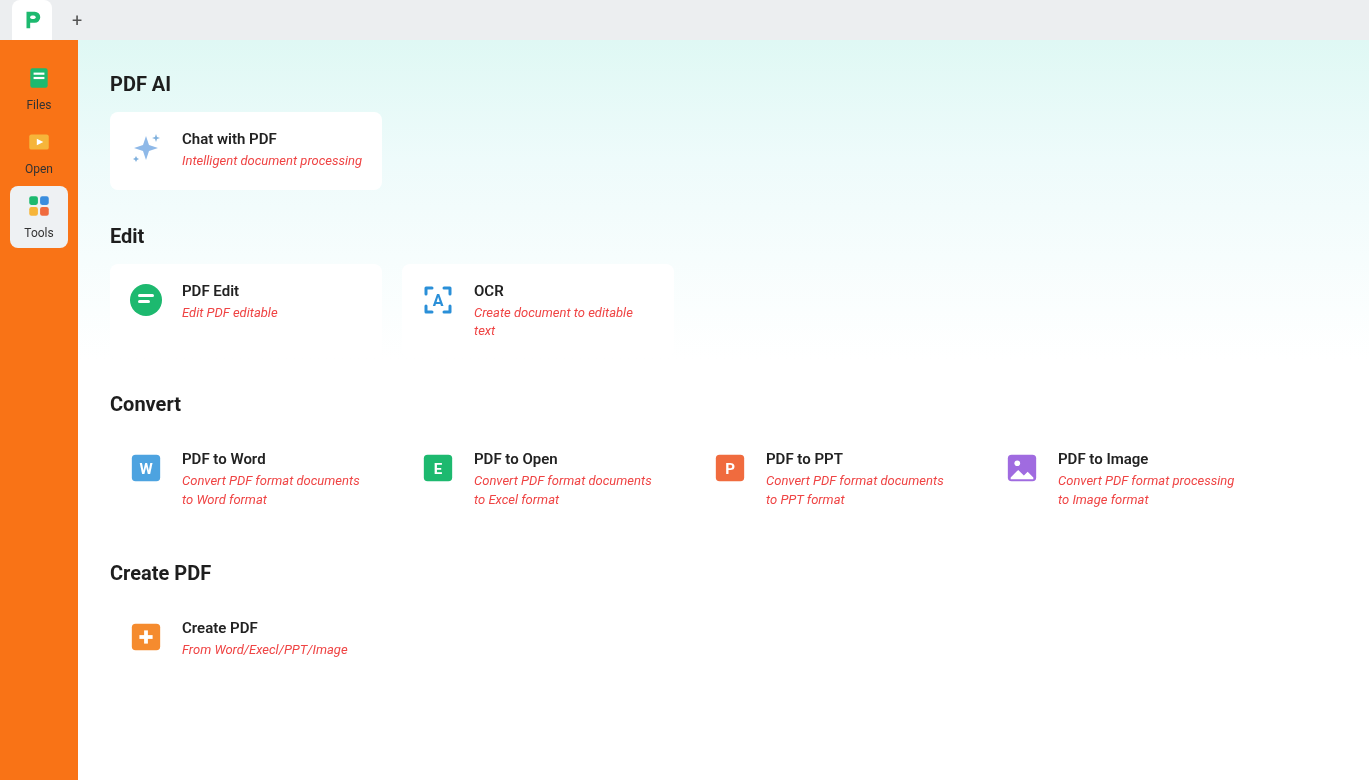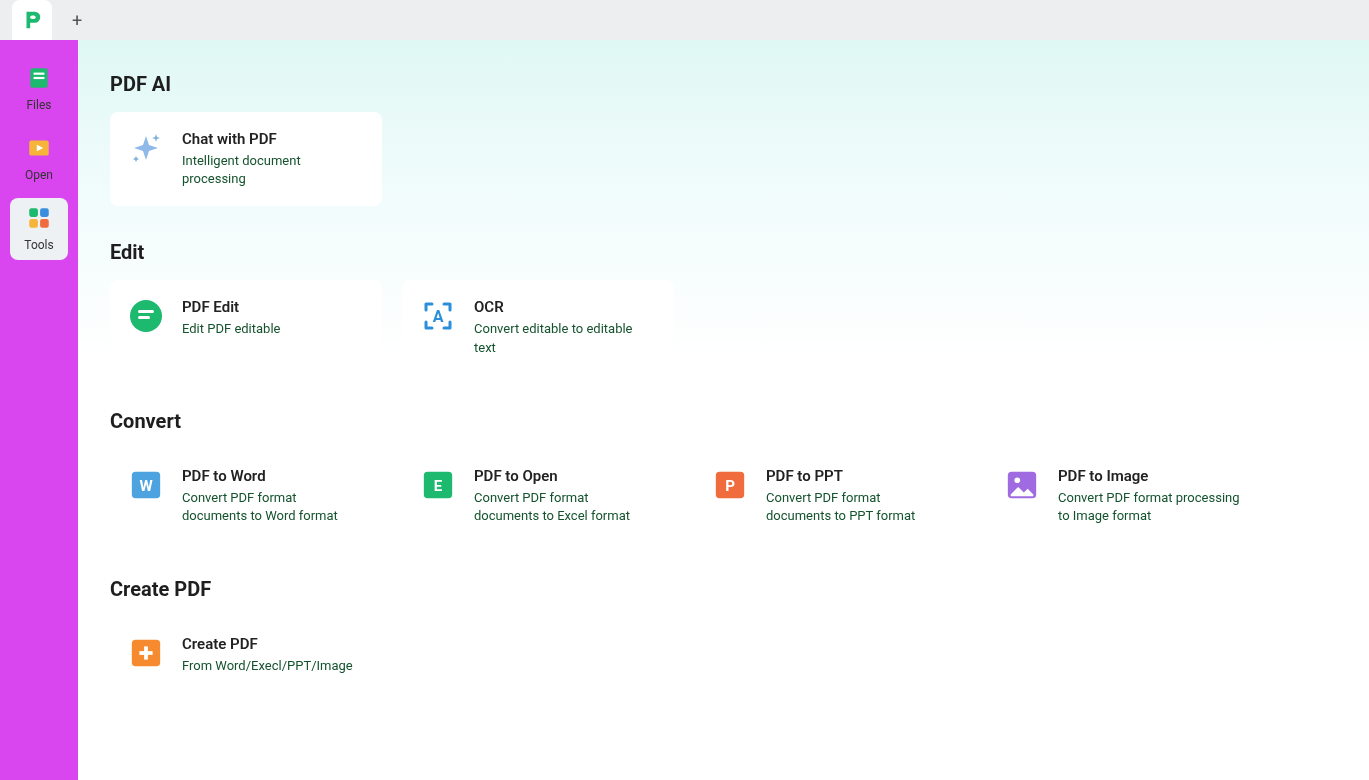--- a/index.html
+++ b/index.html
@@ -37,26 +37,26 @@
   font-size: 18px;
   cursor: pointer;
 }
 .main-wrap {
   display: flex;
   height: calc(100% - 40px);
   background: #fff;
 }
 .sidebar {
   width: 78px;
-  background: #d946ef;
+  background: #f97316;
   display: flex;
   flex-direction: column;
   align-items: center;
   padding-top: 18px;
-  gap: 8px;
+  gap: 2px;
 }
 .sidebar-item {
   width: 58px;
   display: flex;
   flex-direction: column;
   align-items: center;
   gap: 6px;
   cursor: pointer;
   padding: 6px 0 8px;
   border-radius: 8px;
@@ -118,22 +118,23 @@
   flex-direction: column;
   gap: 4px;
 }
 .card-title {
   font-size: 15px;
   font-weight: 600;
   color: #222;
 }
 .card-desc {
   font-size: 13px;
-  color: #14532d;
+  color: #ef4444;
   line-height: 1.4;
+  font-style: italic;
 }
 </style>
 </head>
 <body>
 
 <div class="topbar">
   <div class="tab-logo">
     <svg width="22" height="22" viewBox="0 0 24 24">
       <path d="M6 3 h9 a6 6 0 0 1 0 12 h-5 v6 h-4 z" fill="#1db96f"></path>
       <rect x="10" y="7" width="6" height="4" rx="2" fill="#fff"></rect>
@@ -212,21 +213,21 @@
       </div>
       <div class="card">
         <div class="card-icon">
           <svg width="36" height="36" viewBox="0 0 36 36">
             <path d="M6 6 h6 M6 6 v6 M30 6 h-6 M30 6 v6 M6 30 h6 M6 30 v-6 M30 30 h-6 M30 30 v-6" stroke="#2a8fd8" stroke-width="3" fill="none" stroke-linecap="round"></path>
             <text x="18" y="24" font-size="16" font-weight="700" text-anchor="middle" fill="#2a8fd8">A</text>
           </svg>
         </div>
         <div class="card-text">
           <div class="card-title">OCR</div>
-          <div class="card-desc">Convert editable to editable text</div>
+          <div class="card-desc">Create document to editable text</div>
         </div>
       </div>
     </div>
 
     <div class="section-title">Convert</div>
     <div class="cards">
       <div class="card">
         <div class="card-icon">
           <svg width="34" height="34" viewBox="0 0 36 36">
               <rect x="3" y="4" width="30" height="28" rx="4" fill="#4da3e0"></rect>

